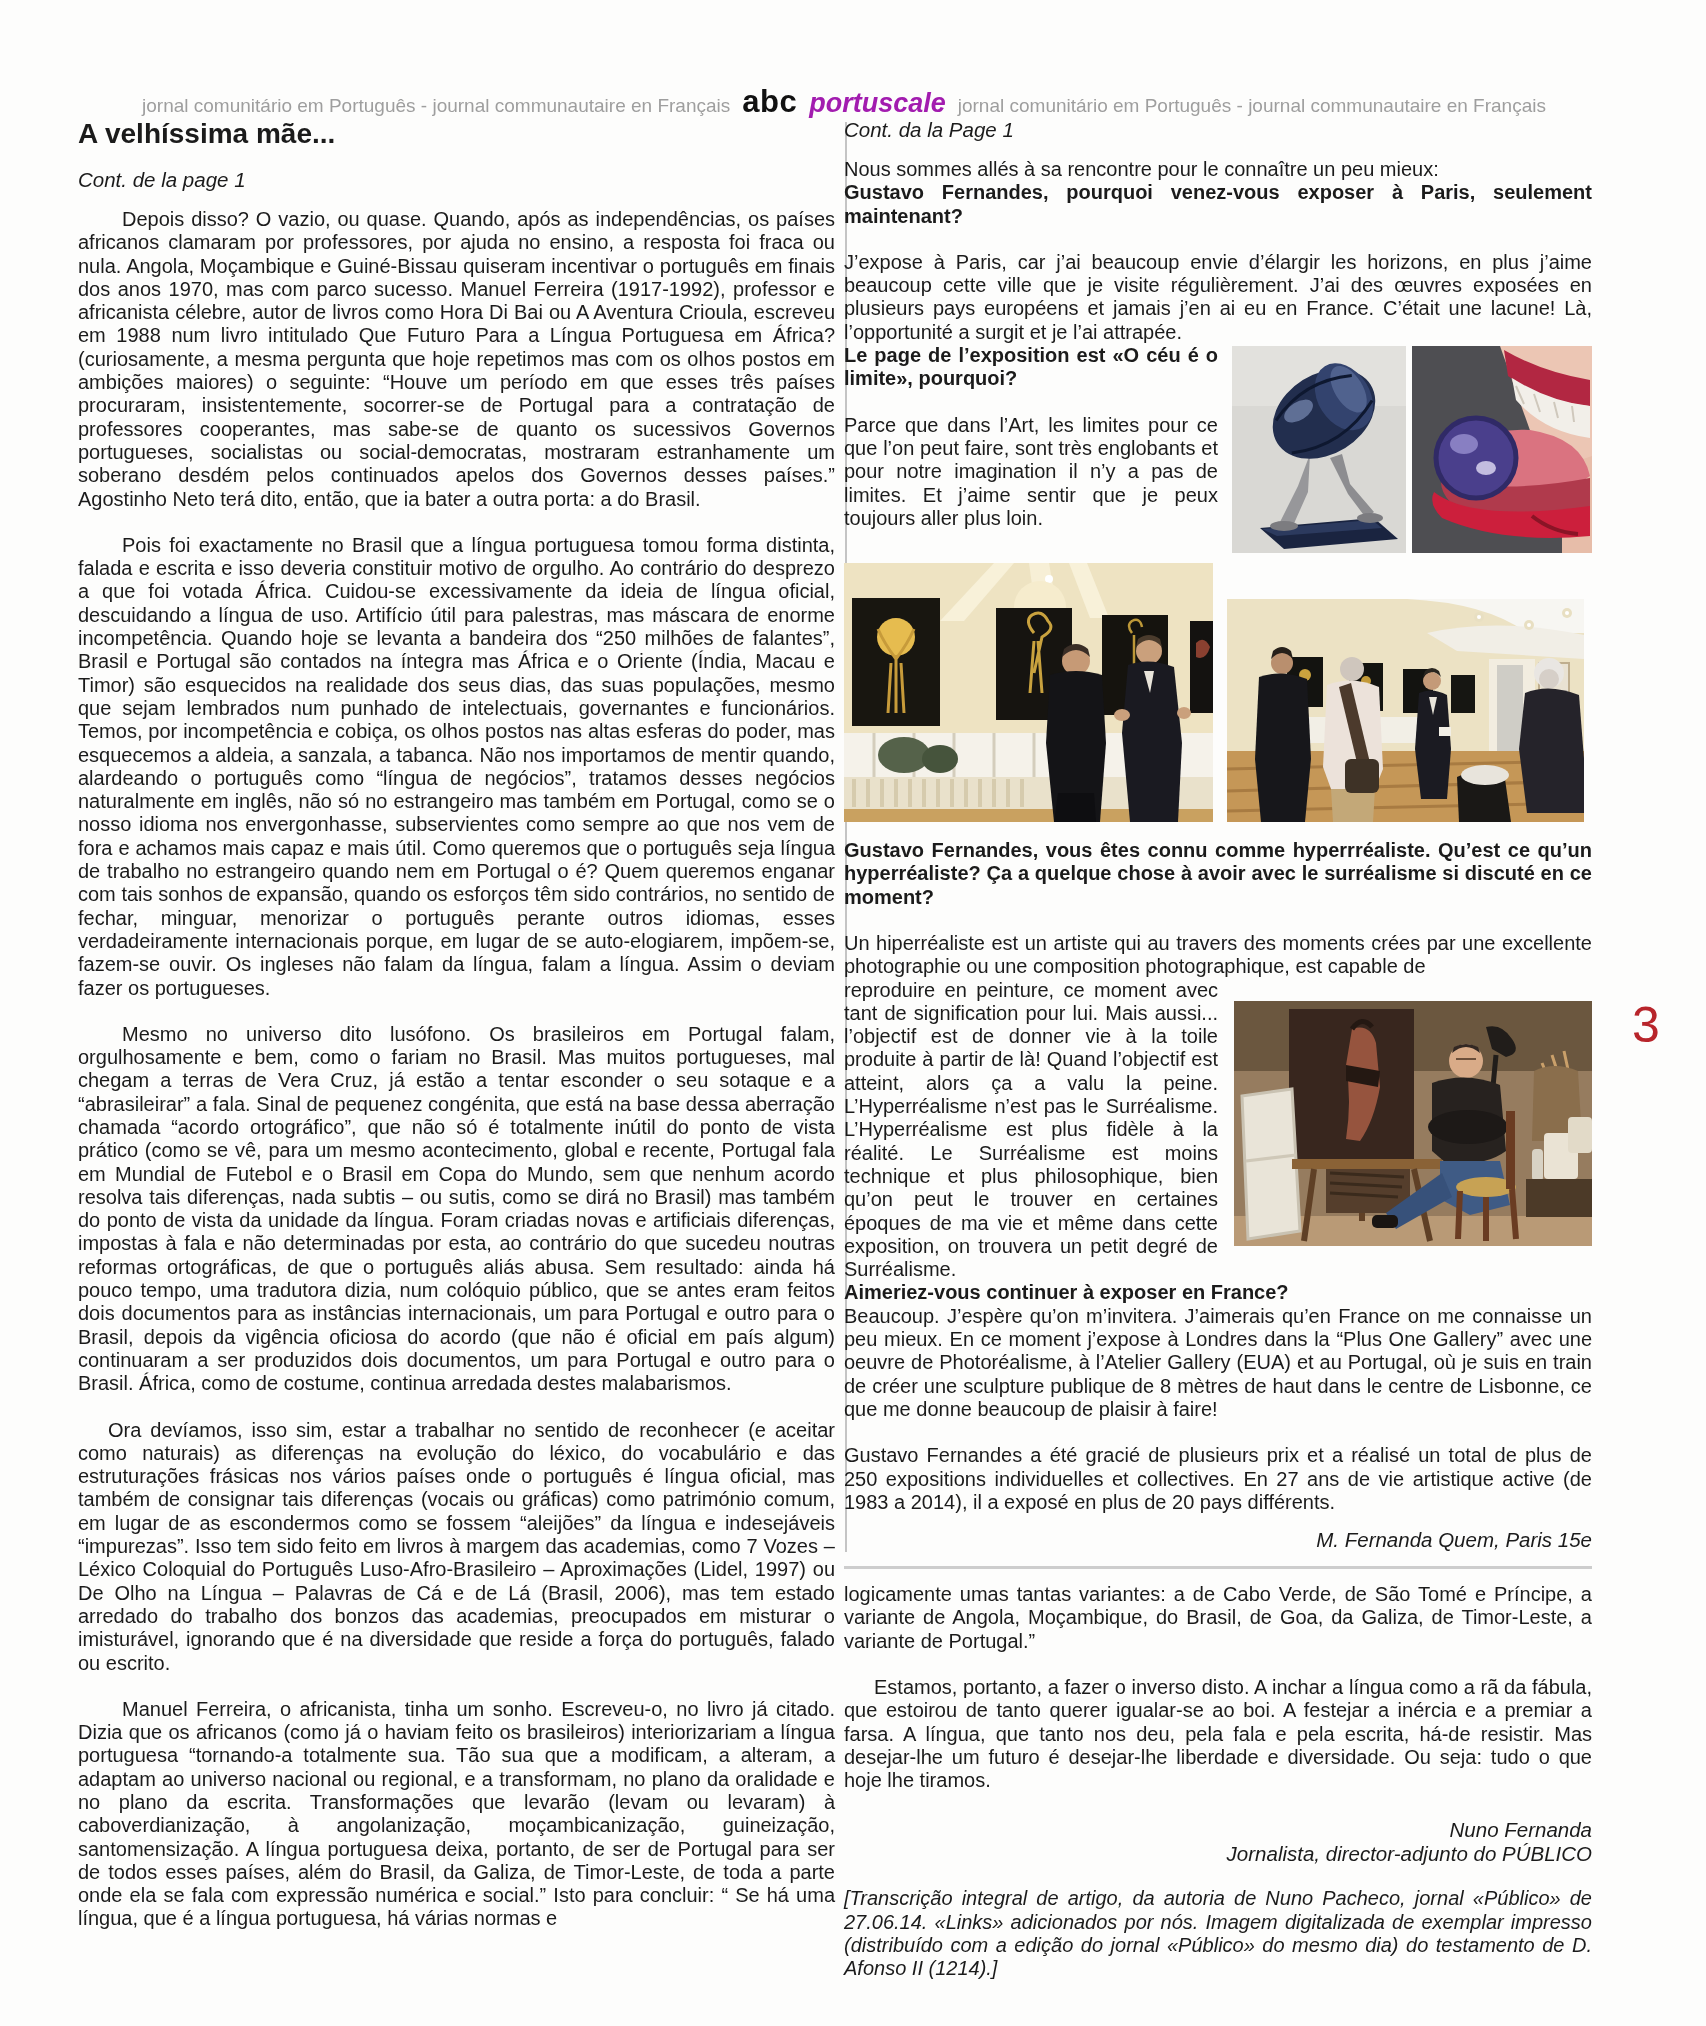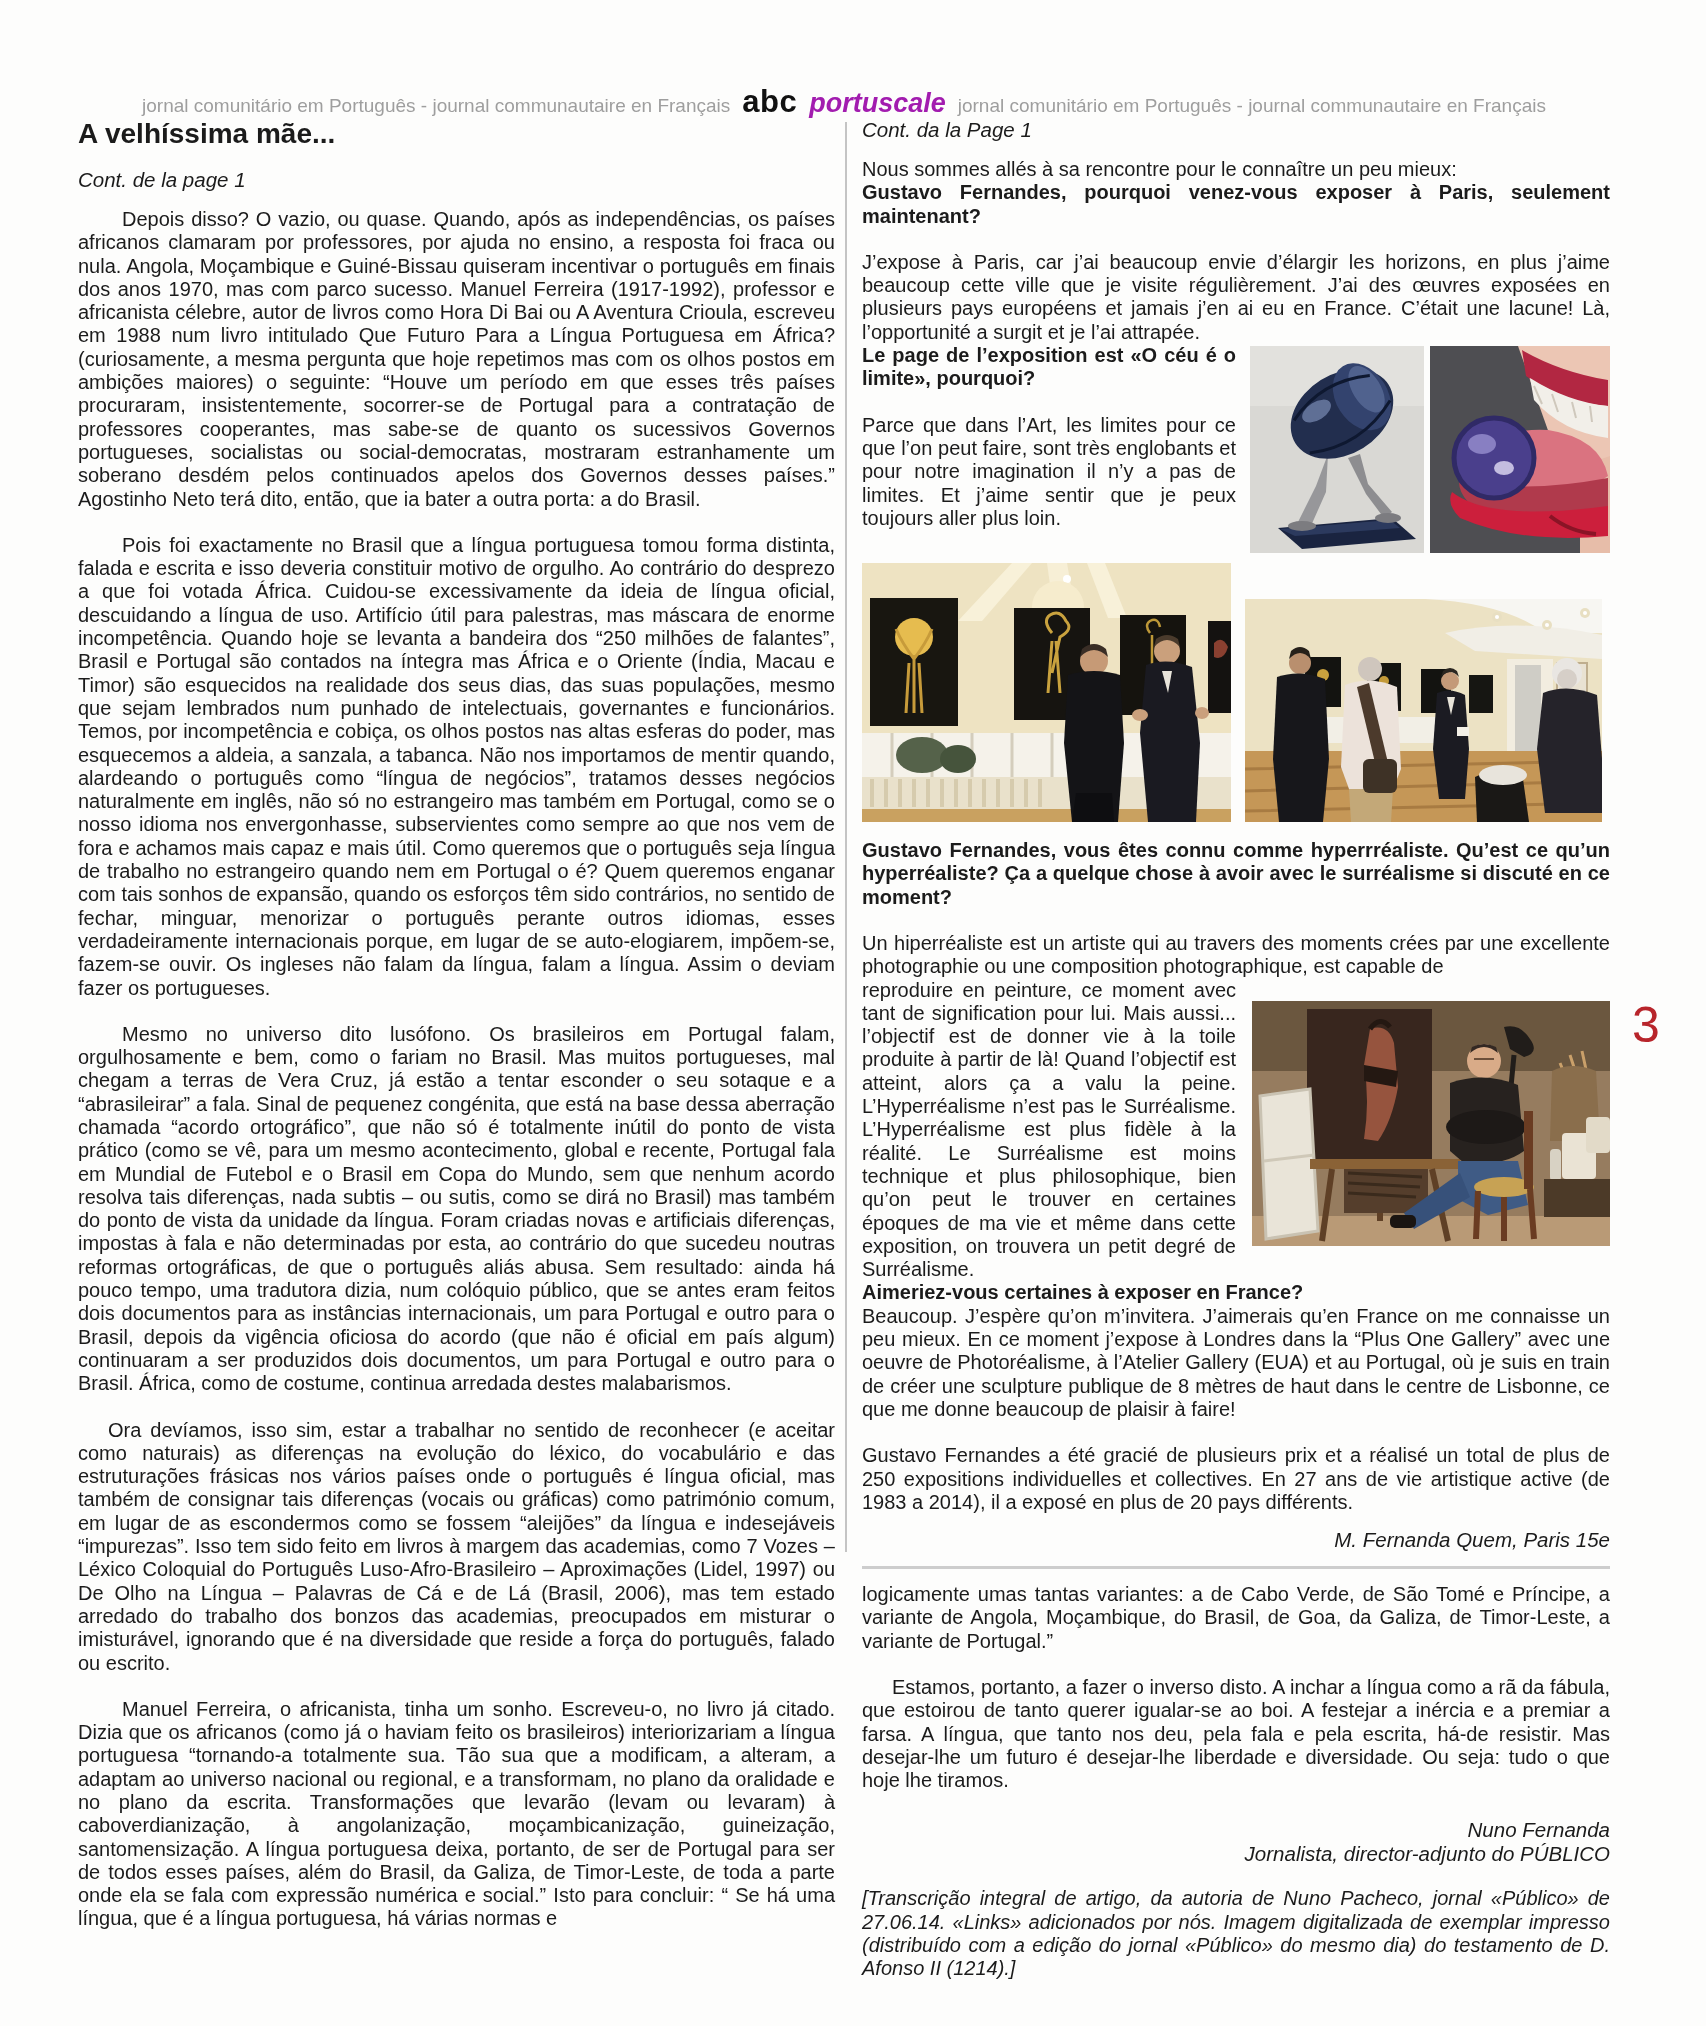--- a/index.html
+++ b/index.html
@@ -12,21 +12,21 @@
   
   .masthead{
     position:absolute;left:78px;top:84px;width:1532px;
     display:flex;align-items:baseline;justify-content:center;gap:12px;white-space:nowrap;
   }
   .tagline{color:#9e9e9e;font-size:19px;}
   .brand-abc{font-size:31px;font-weight:900;color:#111;letter-spacing:.5px;}
   .brand-name{font-size:27px;font-weight:bold;font-style:italic;color:#a21caf;}
   
   .col-left{position:absolute;left:78px;top:118px;width:757px;}
-  .col-right{position:absolute;left:862px;top:118px;width:748px;}
+  .col-right{position:absolute;left:844px;top:118px;width:748px;}
   .divider{position:absolute;left:845px;top:122px;width:2px;height:1430px;background:#c4c4c4;}
   .page-number{position:absolute;left:1632px;top:996px;font-size:50px;color:#b8252b;font-weight:400;}
   
   h1.title{font-size:28px;font-weight:bold;margin:0 0 18px 0;line-height:32px;}
   .cont-note{font-style:italic;font-size:20.5px;margin:0 0 16px 0;}
   p.body{font-size:20px;line-height:23.3px;text-align:justify;margin:0 0 23px 0;}
   p.nogap{margin-bottom:0;}
   p.q{font-weight:bold;}
   .indent{text-indent:44px;}
   .indent-sm{text-indent:30px;}
@@ -230,21 +230,21 @@
         <path d="M318,54 L342,128 M330,50 L346,124 M308,62 L336,130" stroke="#caa06a" stroke-width="3"></path>
         <path d="M300,70 Q320,60 344,70 L348,140 L298,140 Z" fill="#8a6e4c"></path>
         <rect x="310" y="132" width="34" height="46" rx="4" fill="#eae3d4"></rect>
         <rect x="334" y="116" width="24" height="36" rx="4" fill="#e2dac8"></rect>
         <rect x="298" y="148" width="11" height="32" rx="4" fill="#d8d2c4"></rect>
         <rect x="292" y="178" width="66" height="38" fill="#4c3a28"></rect>
       </svg>
     </div>
     <p class="body nogap">reproduire en peinture, ce moment avec tant de signification pour lui. Mais aussi... l’objectif est de donner vie à la toile produite à partir de là! Quand l’objectif est atteint, alors ça a valu la peine.  L’Hyperréalisme n’est pas le Surréalisme. L’Hyperréalisme est plus fidèle à la réalité. Le Surréalisme est moins technique et plus philosophique, bien qu’on peut le trouver en certaines époques de ma vie et même dans cette exposition, on trouvera un petit degré de Surréalisme.</p>
 
-    <p class="body q q-clear nogap">Aimeriez-vous certaines à exposer en France?</p>
+    <p class="body q q-clear nogap">Aimeriez-vous continuer à exposer en France?</p>
     <p class="body">Beaucoup. J’espère qu’on m’invitera. J’aimerais qu’en France on me connaisse un peu mieux. En ce moment j’expose à Londres dans la “Plus One Gallery” avec une oeuvre de  Photoréalisme, à l’Atelier Gallery (EUA) et au Portugal, où je suis en train de créer une sculpture publique de 8 mètres de haut dans le centre de Lisbonne, ce que me donne beaucoup de plaisir à faire!</p>
     <p class="body" style="margin-bottom:14px;">Gustavo Fernandes a été gracié de plusieurs prix et a réalisé un total de plus de 250 expositions individuelles et collectives.  En 27 ans de vie artistique active (de 1983 a 2014), il a exposé en plus de 20 pays différents.</p>
     <p class="byline">M. Fernanda Quem, Paris 15e</p>
 
     <hr class="rule">
 
     <p class="body">logicamente umas tantas variantes: a de Cabo Verde, de São Tomé e Príncipe, a variante de Angola, Moçambique, do Brasil, de Goa, da Galiza, de Timor-Leste, a variante de Portugal.”</p>
     <p class="body indent-sm" style="margin-bottom:26px;">Estamos, portanto, a fazer o inverso disto. A inchar a língua como a rã da fábula, que estoirou de tanto querer igualar-se ao boi. A festejar a inércia e a premiar a farsa. A língua, que tanto nos deu, pela fala e pela escrita, há-de resistir. Mas desejar-lhe um futuro é desejar-lhe liberdade e diversidade. Ou seja: tudo o que hoje lhe tiramos.</p>
     <p class="sig">Nuno Fernanda</p>
     <p class="sig sig-last">Jornalista, director-adjunto do PÚBLICO</p>

